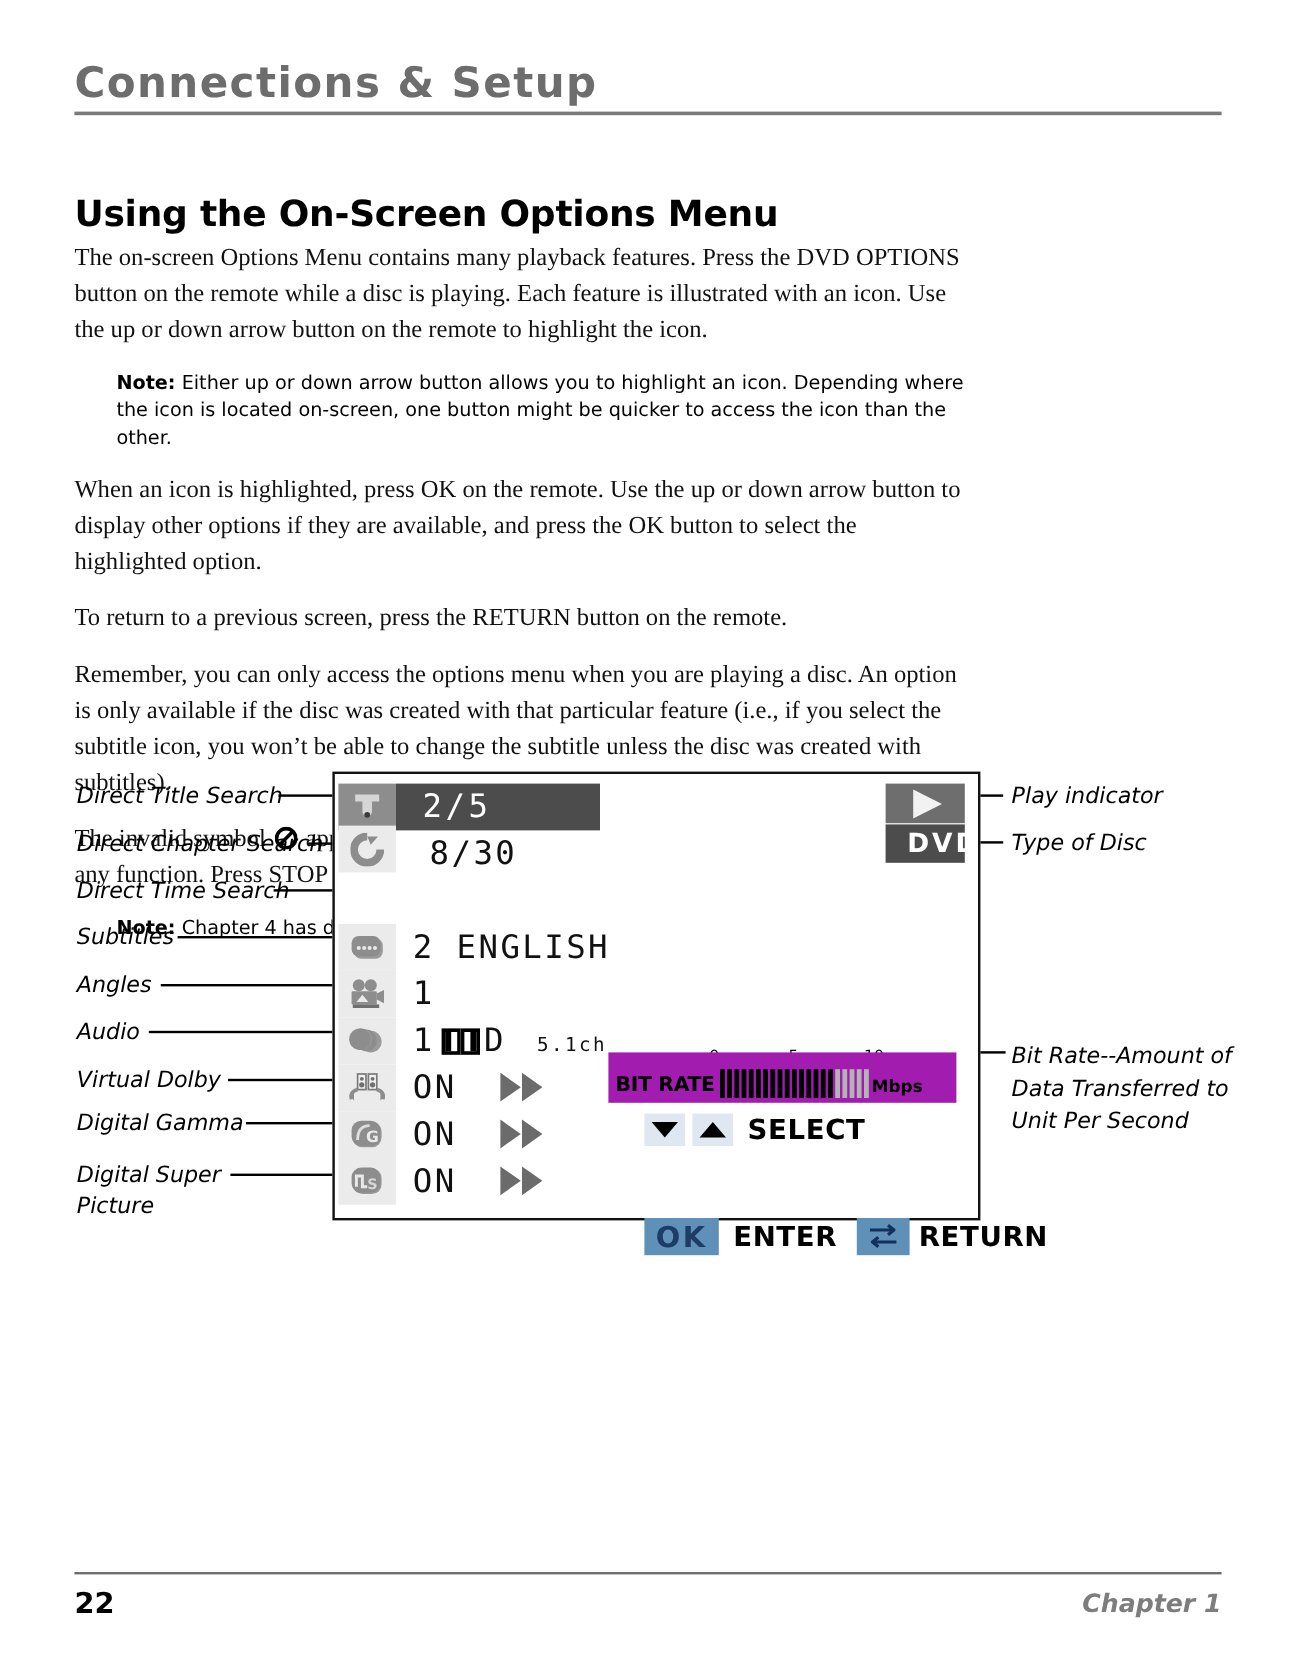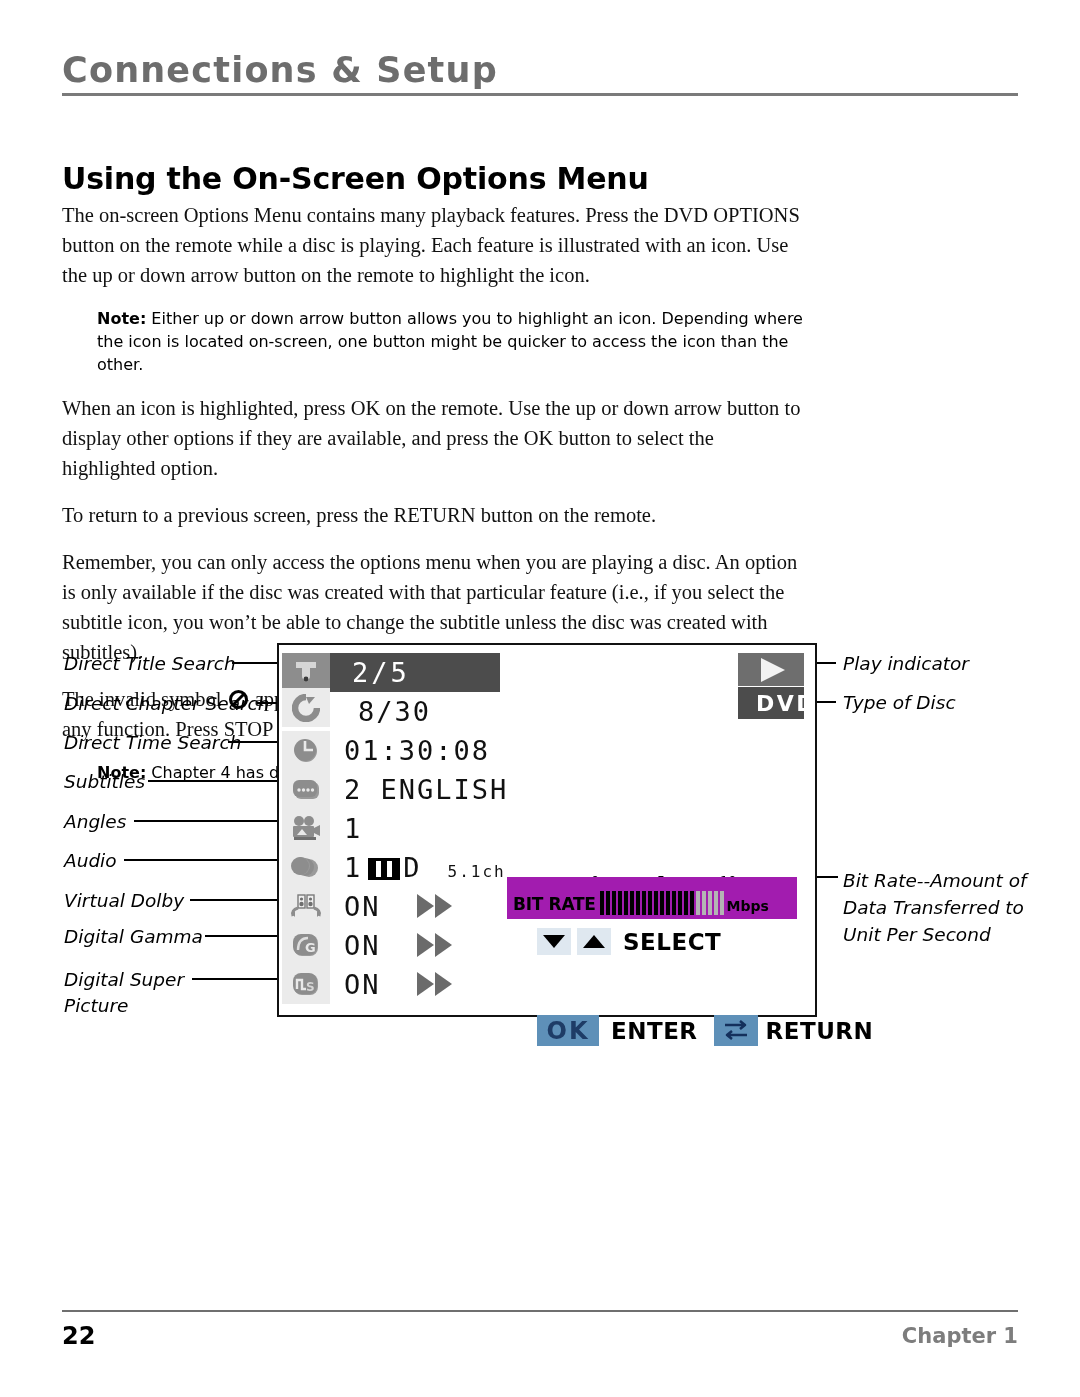--- a/index.html
+++ b/index.html
@@ -322,20 +322,21 @@
     left: 62px; top: 1322px;
     font-family: "DejaVu Sans", sans-serif;
     font-weight: 700;
     font-size: 24px;
     color: #000;
   }
   .footer-chapter {
     position: absolute;
     right: 62px; top: 1324px;
     font-family: "DejaVu Sans", sans-serif;
+    font-style: italic;
     font-weight: 700;
     font-size: 21px;
     color: #7d7d7d;
   }
 </style>
 </head>
 <body>
 
 <div id="page">
 
@@ -422,30 +423,20 @@
       <div class="osd-row" style="top:40px;align-items:flex-end;">
         <div class="osd-icon">
           <svg width="28" height="28" viewBox="0 0 28 28">
             <path d="M14 3 a11 11 0 1 0 11 11" fill="none" stroke="#8d8d8d" stroke-width="6.5"></path>
             <path d="M14 3 l9 0 l-6 7 z" fill="#8d8d8d"></path>
           </svg>
         </div>
         <div class="osd-value" style="padding-left:28px;">8/30</div>
       </div>
 
-      <div class="osd-row" style="top:84px;">
-        <div class="osd-icon">
-          <svg width="30" height="30" viewBox="0 0 30 30">
-            <circle cx="15" cy="16" r="11" fill="#9a9a9a"></circle>
-            <circle cx="14" cy="15" r="11" fill="#8d8d8d"></circle>
-            <path d="M14 6 v9 h8" fill="none" stroke="#e9e9e9" stroke-width="2.6"></path>
-          </svg>
-        </div>
-        <div class="osd-value">01:30:08</div>
-      </div>
 
       <div class="osd-row" style="top:123px;">
         <div class="osd-icon">
           <svg width="32" height="28" viewBox="0 0 32 28">
             <rect x="5" y="7" width="24" height="17" rx="6" fill="#9a9a9a"></rect>
             <rect x="3" y="5" width="24" height="17" rx="6" fill="#8d8d8d"></rect>
             <g fill="#e9e9e9">
               <circle cx="9" cy="15" r="1.7"></circle>
                 <circle cx="13.5" cy="15" r="1.7"></circle>
               <circle cx="18" cy="15" r="1.7"></circle>

